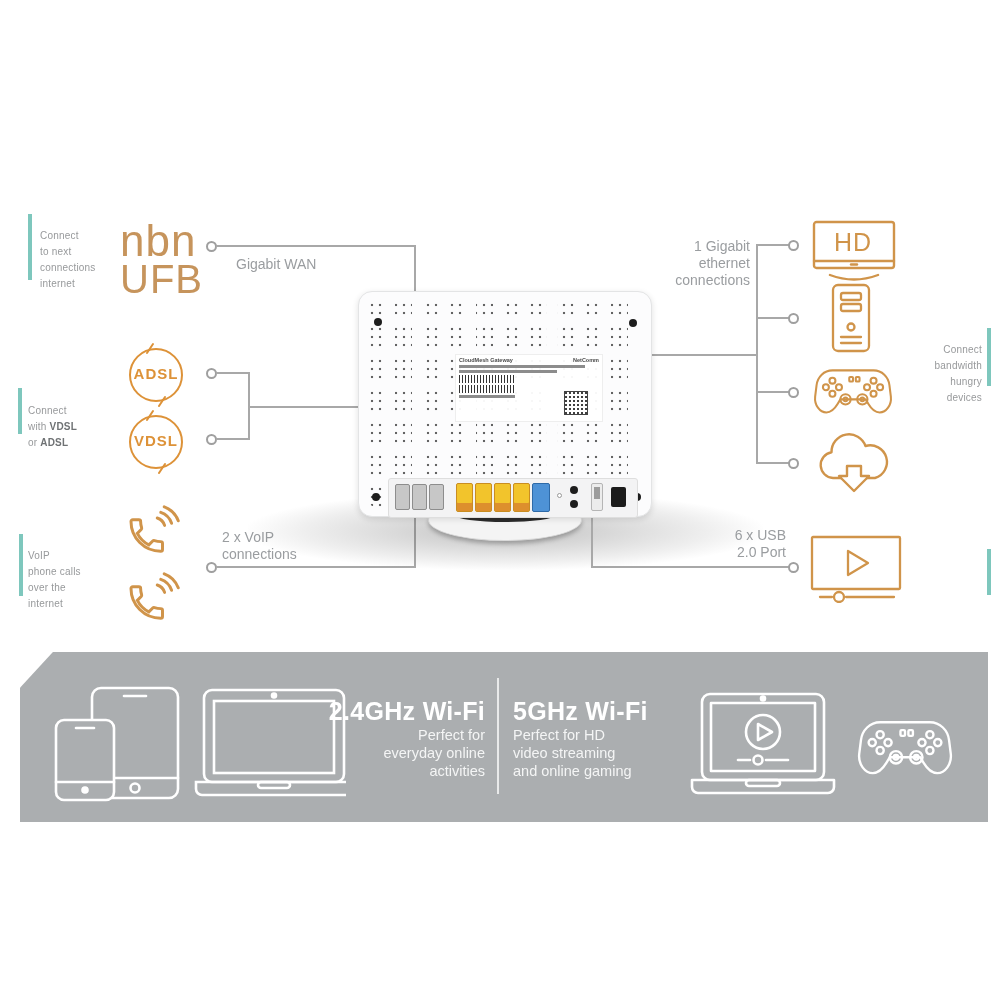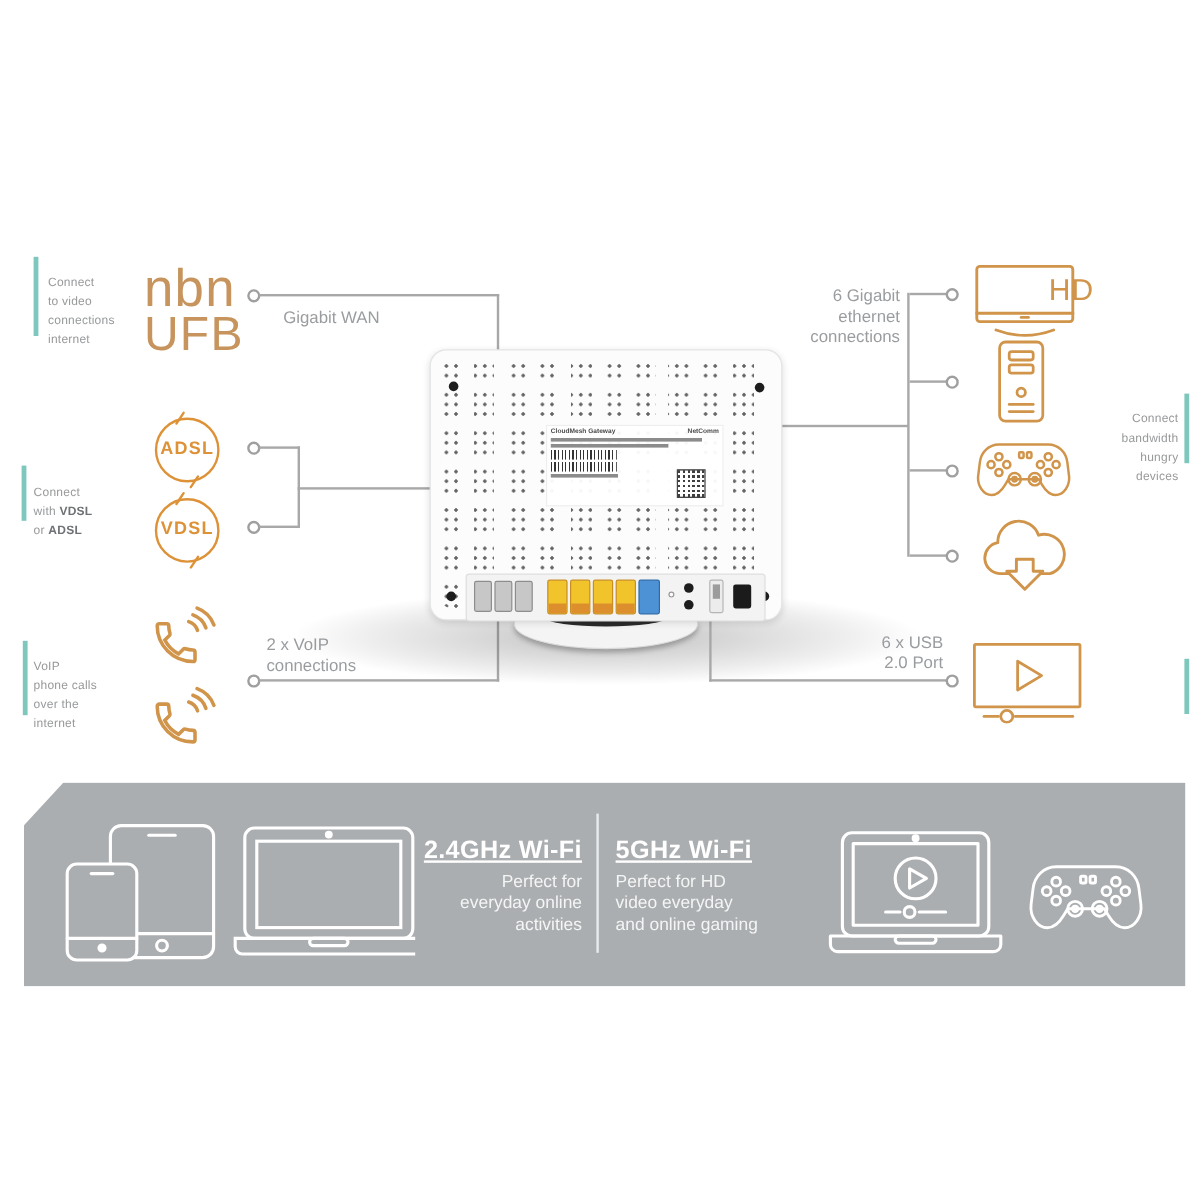--- a/index.html
+++ b/index.html
@@ -55,35 +55,35 @@
   .stand{position:absolute;left:428px;top:499px;width:152px;height:40px;z-index:1;
       background:#f4f4f4;border:1px solid #d9d9d9;border-radius:50%;
       box-shadow:0 3px 4px rgba(0,0,0,.25);}
   .stand-hole{position:absolute;left:26px;top:8px;width:100px;height:14px;border-radius:50%;
       background:#2b2b2b;}
   .router-shadow{position:absolute;left:248px;top:492px;width:515px;height:78px;z-index:0;
       background:radial-gradient(ellipse at center,rgba(90,90,90,.38),rgba(120,120,120,.12) 55%,transparent 72%);}
   
   .band{position:absolute;left:20px;top:652px;width:968px;height:170px;background:#abaeb0;
       clip-path:polygon(3.4% 0,100% 0,100% 100%,0 100%,0 21%);}
-  .band-title{position:absolute;color:#fff;font-weight:bold;font-size:21px;letter-spacing:.3px;text-decoration:underline;}
+  .band-title{position:absolute;color:#fff;font-weight:bold;font-size:25px;letter-spacing:.3px;}
   .band-sub{position:absolute;color:#f4f5f5;font-size:14.5px;line-height:18px;}
   .band-divider{position:absolute;width:2px;background:#e9eaea;}
   .hd-text{position:absolute;text-align:center;font-size:25px;color:#d0944a;
       font-weight:500;letter-spacing:1px;}
 </style>
 </head>
 <body>
 
 <div id="canvas">
 
   <div class="teal-bar" style="left:28px;top:214px;height:66px;"></div>
   <div class="cap" style="left:40px;top:212px;">
     <div>Connect</div>
-    <div>to video</div>
+    <div>to next</div>
     <div>connections</div>
     <div>internet</div>
   </div>
   <div class="nbn-logo" style="left:120px;top:219px;width:72px;">
     <div class="nbn-top">nbn</div>
     <div class="nbn-bottom">UFB</div>
   </div>
   <div class="dot-end" style="left:206px;top:241px;"></div>
   <div class="line" style="left:216px;top:245px;width:200px;height:2px;"></div>
   <div class="line" style="left:414px;top:245px;width:2px;height:48px;"></div>
@@ -201,21 +201,21 @@
     <div class="port" style="left:181px;top:21px;width:8px;height:8px;border-radius:50%;background:#1d1d1d;"></div>
 
     <div class="port" style="left:202px;top:4px;width:12px;height:28px;background:#ececec;border:1px solid #b5b5b5;">
       <div style="position:absolute;left:2px;top:3px;width:6px;height:12px;background:#9c9c9c;"></div>
     </div>
 
     <div class="port" style="left:222px;top:8px;width:15px;height:20px;background:#1b1b1b;border-radius:2px;"></div>
   </div>
 
   <div class="conn-label right" style="left:650px;top:238px;width:100px;">
-    <div>6 Gigabit</div>
+    <div>1 Gigabit</div>
     <div>ethernet</div>
     <div>connections</div>
   </div>
   <div class="line" style="left:650px;top:354px;width:107px;height:2px;"></div>
   <div class="line" style="left:756px;top:244px;width:2px;height:220px;"></div>
   <div class="line" style="left:758px;top:244px;width:31px;height:2px;"></div>
   <div class="line" style="left:758px;top:317px;width:31px;height:2px;"></div>
   <div class="line" style="left:758px;top:391px;width:31px;height:2px;"></div>
   <div class="line" style="left:758px;top:462px;width:31px;height:2px;"></div>
   <div class="dot-end" style="left:788px;top:240px;"></div>
@@ -224,21 +224,21 @@
   <div class="dot-end" style="left:788px;top:458px;"></div>
 
   <div class="abs" style="left:812px;top:220px;">
     <svg width="84" height="62" viewBox="0 0 84 62" fill="none" stroke="#d0944a" stroke-width="2.4" stroke-linecap="round">
       <rect x="2" y="2" width="80" height="46" rx="2.5"></rect>
       <line x1="2" y1="41" x2="82" y2="41"></line>
       <line x1="39" y1="44.5" x2="45" y2="44.5"></line>
       <path d="M18 55 Q42 64 66 55"></path>
     </svg>
   </div>
-  <div class="hd-text" style="left:848px;top:228px;width:90px;">HD</div>
+  <div class="hd-text" style="left:808px;top:228px;width:90px;">HD</div>
 
   <div class="abs" style="left:831px;top:283px;">
     <svg width="40" height="70" viewBox="0 0 40 70" fill="none" stroke="#d0944a" stroke-width="2.3" stroke-linecap="round">
       <rect x="2" y="2" width="36" height="66" rx="5"></rect>
       <rect x="10" y="10" width="20" height="7" rx="2"></rect>
       <rect x="10" y="21" width="20" height="7" rx="2"></rect>
       <circle cx="20" cy="44" r="3.5"></circle>
       <line x1="10" y1="54" x2="30" y2="54"></line>
       <line x1="10" y1="60" x2="30" y2="60"></line>
     </svg>
@@ -330,21 +330,21 @@
     <div>Perfect for</div>
     <div>everyday online</div>
     <div>activities</div>
   </div>
 
   <div class="band-divider" style="left:497px;top:678px;height:116px;"></div>
 
   <div class="band-title" style="left:513px;top:697px;width:180px;">5GHz Wi-Fi</div>
   <div class="band-sub" style="left:513px;top:726px;width:180px;">
     <div>Perfect for HD</div>
-    <div>video everyday</div>
+    <div>video streaming</div>
     <div>and online gaming</div>
   </div>
 
   <div class="abs" style="left:688px;top:692px;">
     <svg width="150" height="116" viewBox="0 0 150 116" fill="none" stroke="#ffffff" stroke-width="2.6" stroke-linecap="round" stroke-linejoin="round">
       <rect x="14" y="2" width="122" height="86" rx="8"></rect>
       <rect x="23" y="11" width="104" height="68"></rect>
       <circle cx="75" cy="6.5" r="2" fill="#ffffff"></circle>
       <circle cx="75" cy="40" r="17"></circle>
       <path d="M70 32 L84 40 L70 48 Z"></path>

